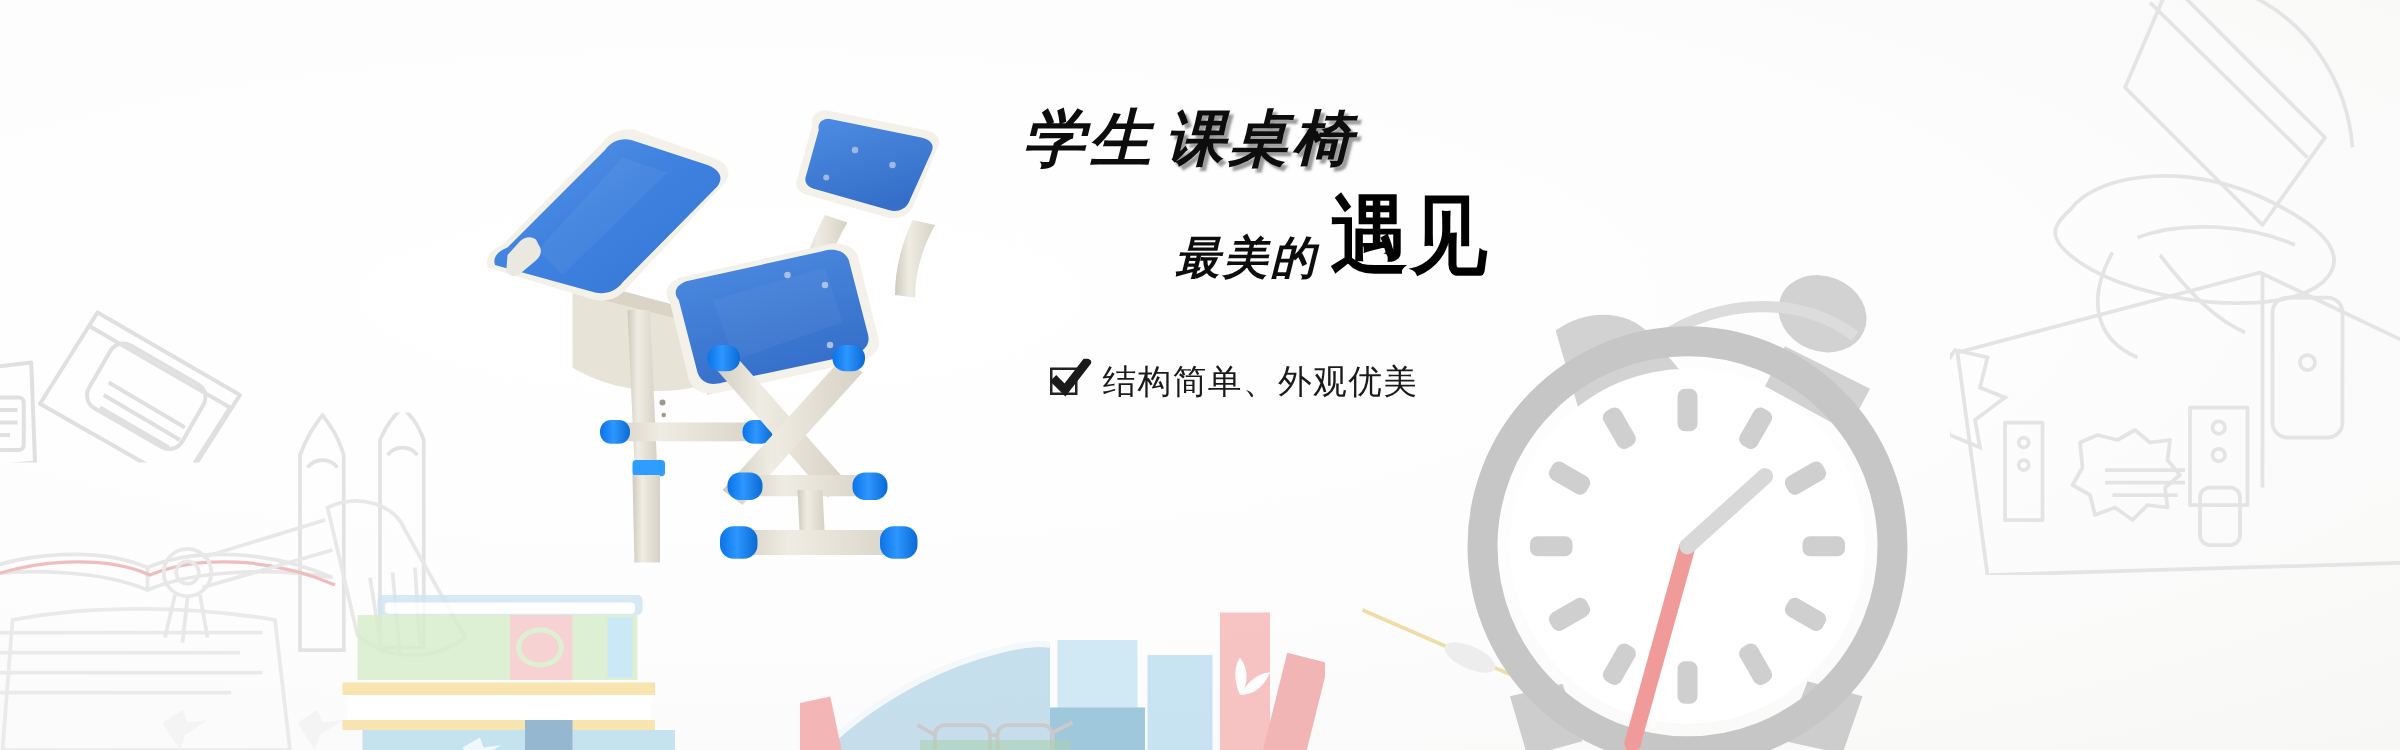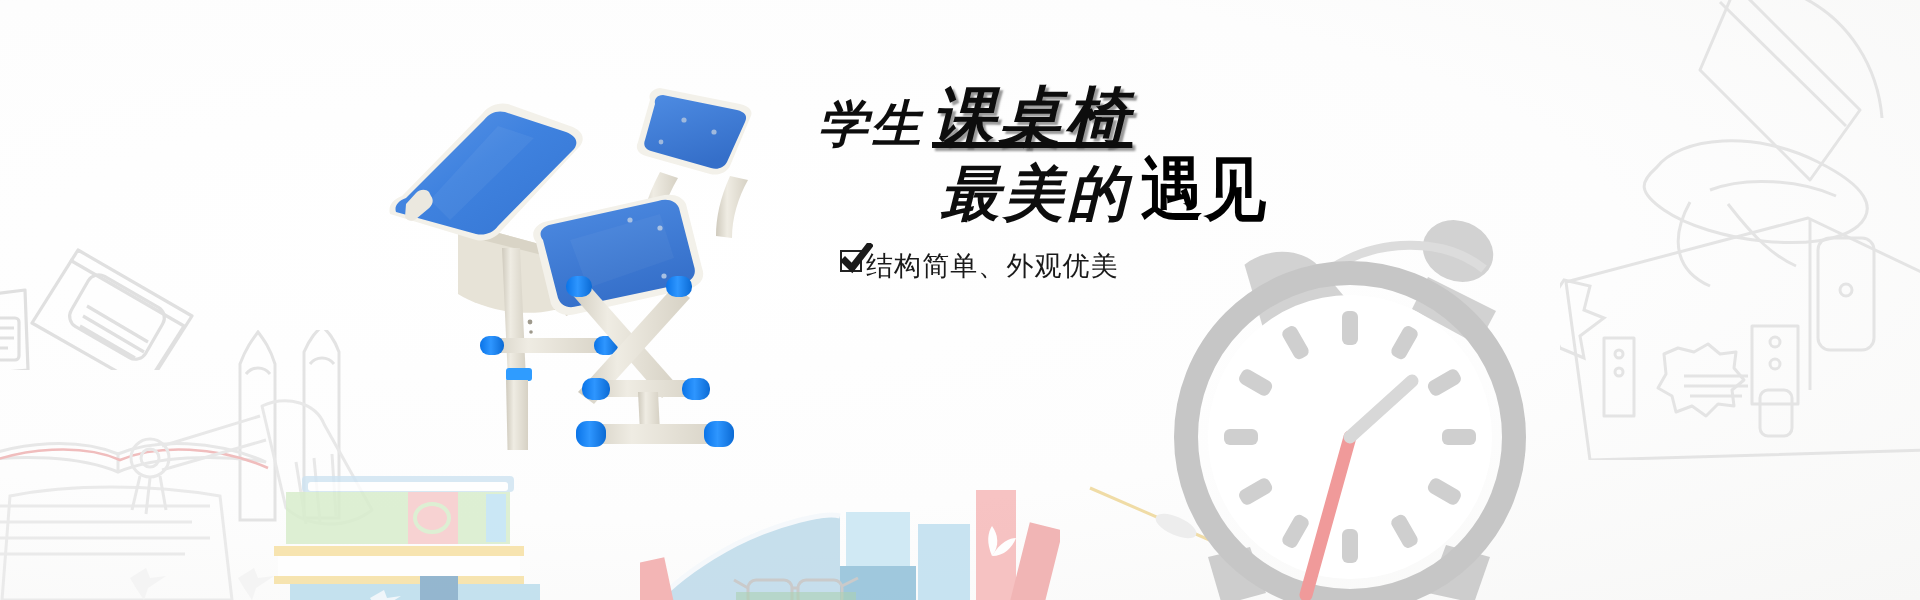--- a/index.html
+++ b/index.html
@@ -31,39 +31,39 @@
     font-family:"Liberation Serif","DejaVu Serif",serif;
     font-weight:700;font-style:italic;
     color:#0d0d0d;
     letter-spacing:.06em;
   }
   .line1{
     position:absolute;left:0;top:0;white-space:nowrap;
     display:flex;align-items:flex-end;gap:8px;
   }
   .line1 .small{font-size:50px;line-height:1;}
-  .line1 .big{font-size:63px;line-height:1;
-    text-shadow:3px 3px 2px rgba(70,70,70,.55);text-decoration:underline;}
+  .line1 .big{font-size:48px;line-height:1;
+    text-shadow:3px 3px 2px rgba(70,70,70,.55);}
 
   .line2{
     position:absolute;left:122px;top:76px;white-space:nowrap;
     display:flex;align-items:flex-end;gap:10px;
   }
-  .line2 .small{font-size:60px;line-height:1;font-style:italic;}
+  .line2 .small{font-size:36px;line-height:1;font-style:italic;}
   .line2 .bold{
     font-family:"Liberation Sans","DejaVu Sans",sans-serif;
     font-weight:700;font-style:normal;font-size:62px;line-height:1;
     letter-spacing:.02em;color:#000;
     transform:scaleY(1.12);transform-origin:bottom left;
   }
 
   
   #features{position:absolute;left:840px;top:248px;}
   .feature{
-    display:flex;height:46px;margin-bottom:10px;
+    display:flex;align-items:center;gap:16px;height:46px;margin-bottom:10px;margin-top:34px;
   }
   .chk{position:relative;width:26px;height:26px;flex:0 0 26px;}
   .chk .box{
     position:absolute;left:0;top:2px;width:22px;height:22px;
     border:2px solid #222;background:#fff;box-sizing:border-box;
   }
   .chk svg{position:absolute;left:-1px;top:-5px;}
   .feature .txt{
     font-size:27px;color:#1a1a1a;letter-spacing:.04em;
     font-family:"DejaVu Sans","Liberation Sans",sans-serif;

